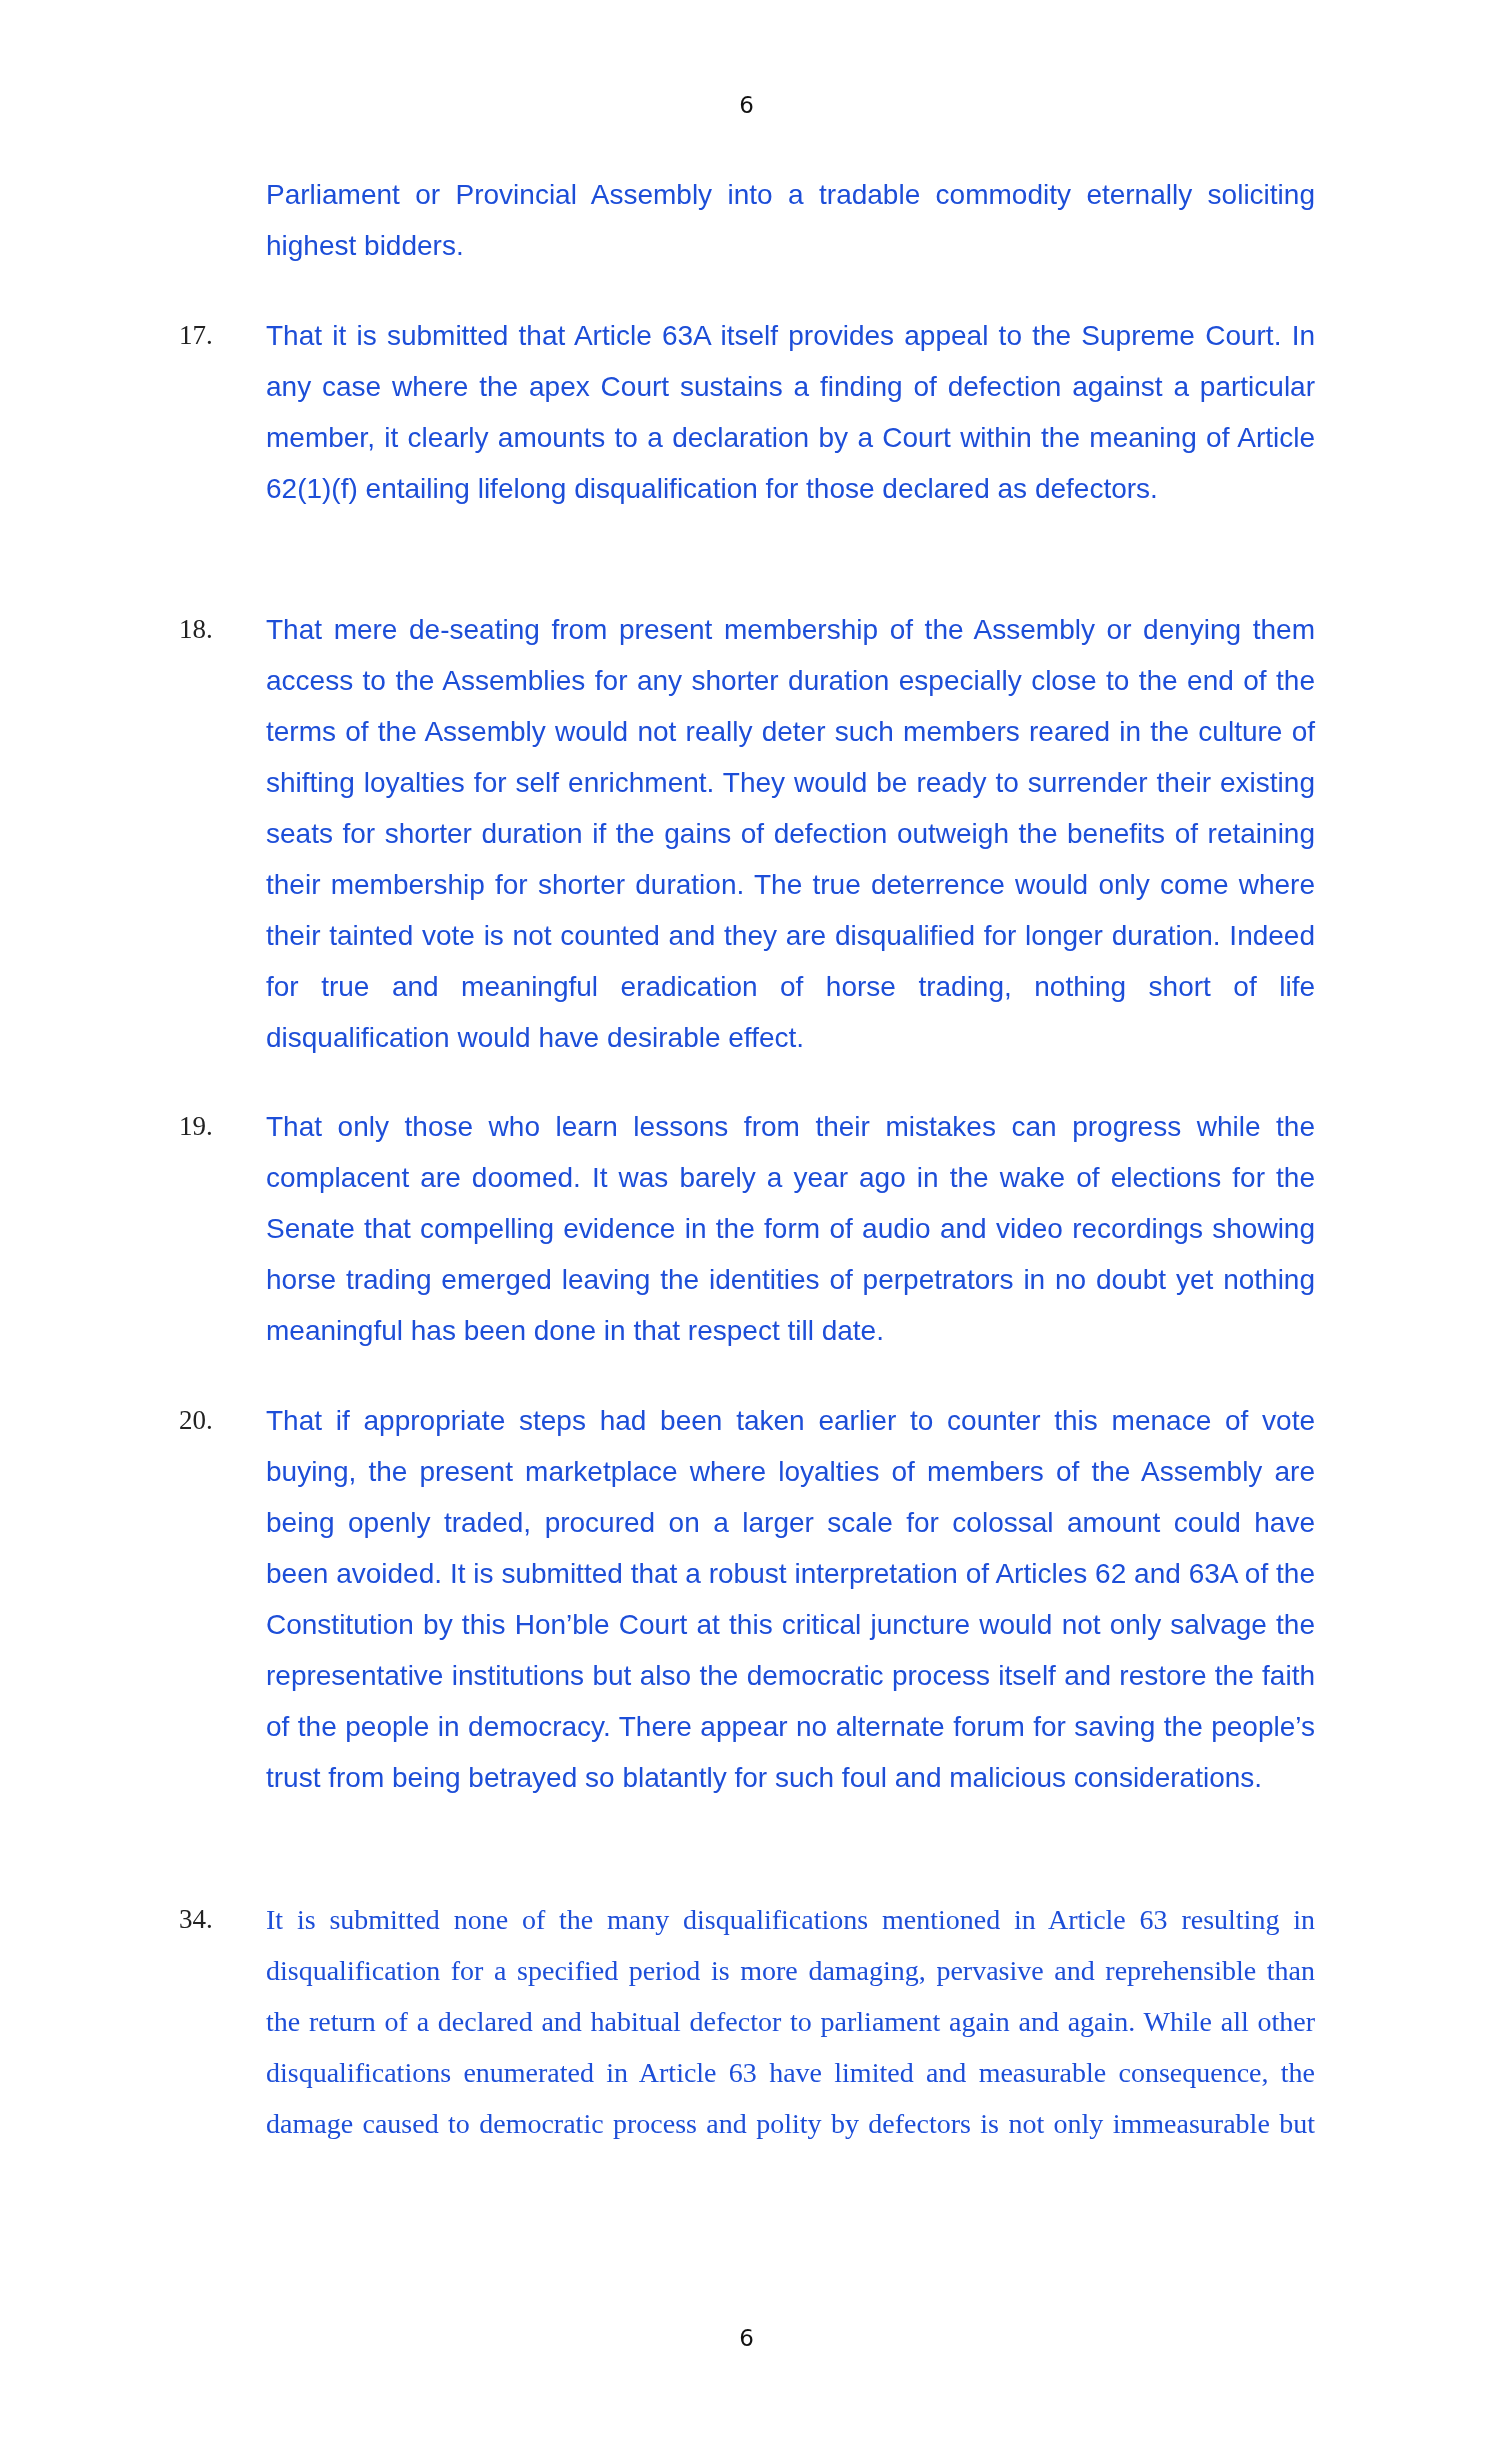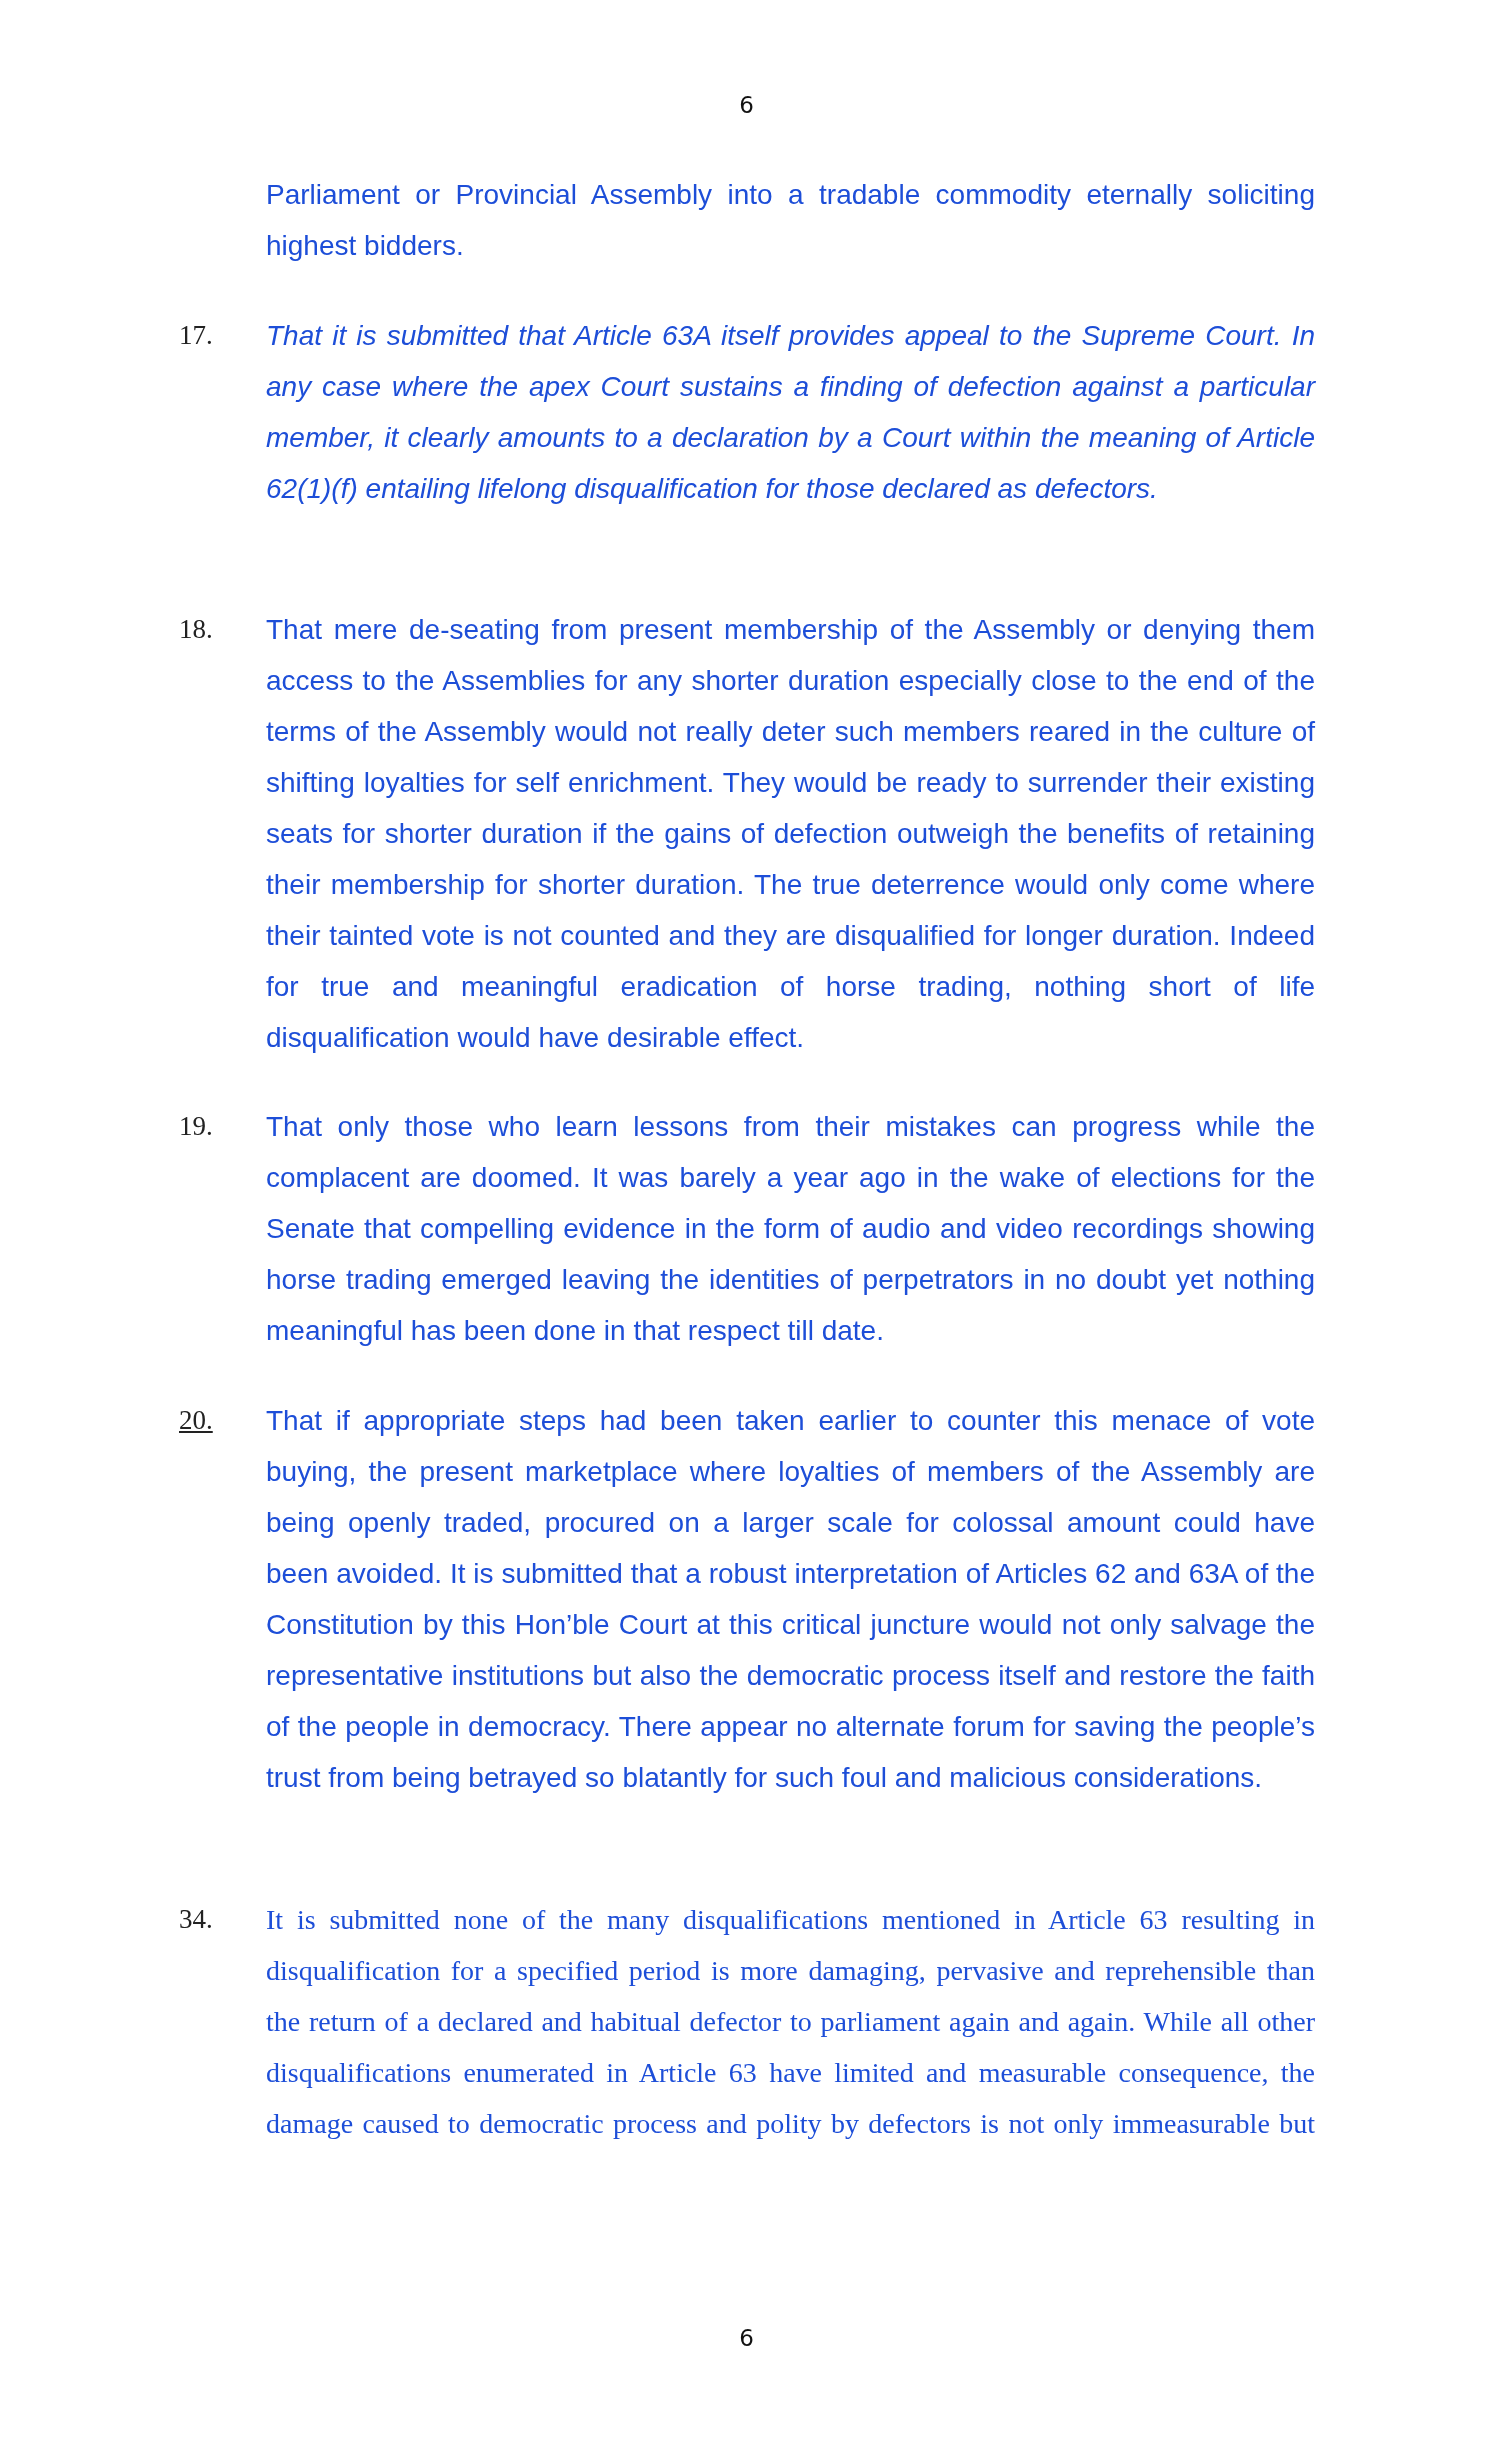--- a/index.html
+++ b/index.html
@@ -22,28 +22,28 @@
   .last-justified { text-align-last: justify; font-family: Liberation Serif, serif; }
 </style>
 </head>
 <body>
 
 <div class="page-num top">6</div>
 
 <div class="block" style="top:169px;">Parliament or Provincial Assembly into a tradable commodity eternally soliciting highest bidders.</div>
 
 <div class="para-num" style="top:310px;text-align:center;">17.</div>
-<div class="block" style="top:310px;font-style:italic;">That it is submitted that Article 63A itself provides appeal to the Supreme Court. In any case where the apex Court sustains a finding of defection against a particular member, it clearly amounts to a declaration by a Court within the meaning of Article 62(1)(f) entailing lifelong disqualification for those declared as defectors.</div>
+<div class="block" style="top:310px;">That it is submitted that Article 63A itself provides appeal to the Supreme Court. In any case where the apex Court sustains a finding of defection against a particular member, it clearly amounts to a declaration by a Court within the meaning of Article 62(1)(f) entailing lifelong disqualification for those declared as defectors.</div>
 
 <div class="para-num" style="top:604px;text-align:right;">18.</div>
 <div class="block" style="top:604px;">That mere de-seating from present membership of the Assembly or denying them access to the Assemblies for any shorter duration especially close to the end of the terms of the Assembly would not really deter such members reared in the culture of shifting loyalties for self enrichment. They would be ready to surrender their existing seats for shorter duration if the gains of defection outweigh the benefits of retaining their membership for shorter duration. The true deterrence would only come where their tainted vote is not counted and they are disqualified for longer duration. Indeed for true and meaningful eradication of horse trading, nothing short of life disqualification would have desirable effect.</div>
 
 <div class="para-num" style="top:1101px;text-align:right;">19.</div>
 <div class="block" style="top:1101px;">That only those who learn lessons from their mistakes can progress while the complacent are doomed. It was barely a year ago in the wake of elections for the Senate that compelling evidence in the form of audio and video recordings showing horse trading emerged leaving the identities of perpetrators in no doubt yet nothing meaningful has been done in that respect till date.</div>
 
-<div class="para-num" style="top:1395px;text-decoration:underline;">20.</div>
+<div class="para-num" style="top:1395px;">20.</div>
 <div class="block" style="top:1395px;">That if appropriate steps had been taken earlier to counter this menace of vote buying, the present marketplace where loyalties of members of the Assembly are being openly traded, procured on a larger scale for colossal amount could have been avoided. It is submitted that a robust interpretation of Articles 62 and 63A of the Constitution by this Hon’ble Court at this critical juncture would not only salvage the representative institutions but also the democratic process itself and restore the faith of the people in democracy. There appear no alternate forum for saving the people’s trust from being betrayed so blatantly for such foul and malicious considerations.</div>
 
 <div class="para-num" style="top:1894px;">34.</div>
 <div class="block last-justified" style="top:1894px;">It is submitted none of the many disqualifications mentioned in Article 63 resulting in disqualification for a specified period is more damaging, pervasive and reprehensible than the return of a declared and habitual defector to parliament again and again. While all other disqualifications enumerated in Article 63 have limited and measurable consequence, the damage caused to democratic process and polity by defectors is not only immeasurable but</div>
 
 <div class="page-num bottom">6</div>
 
 
 </body></html>

